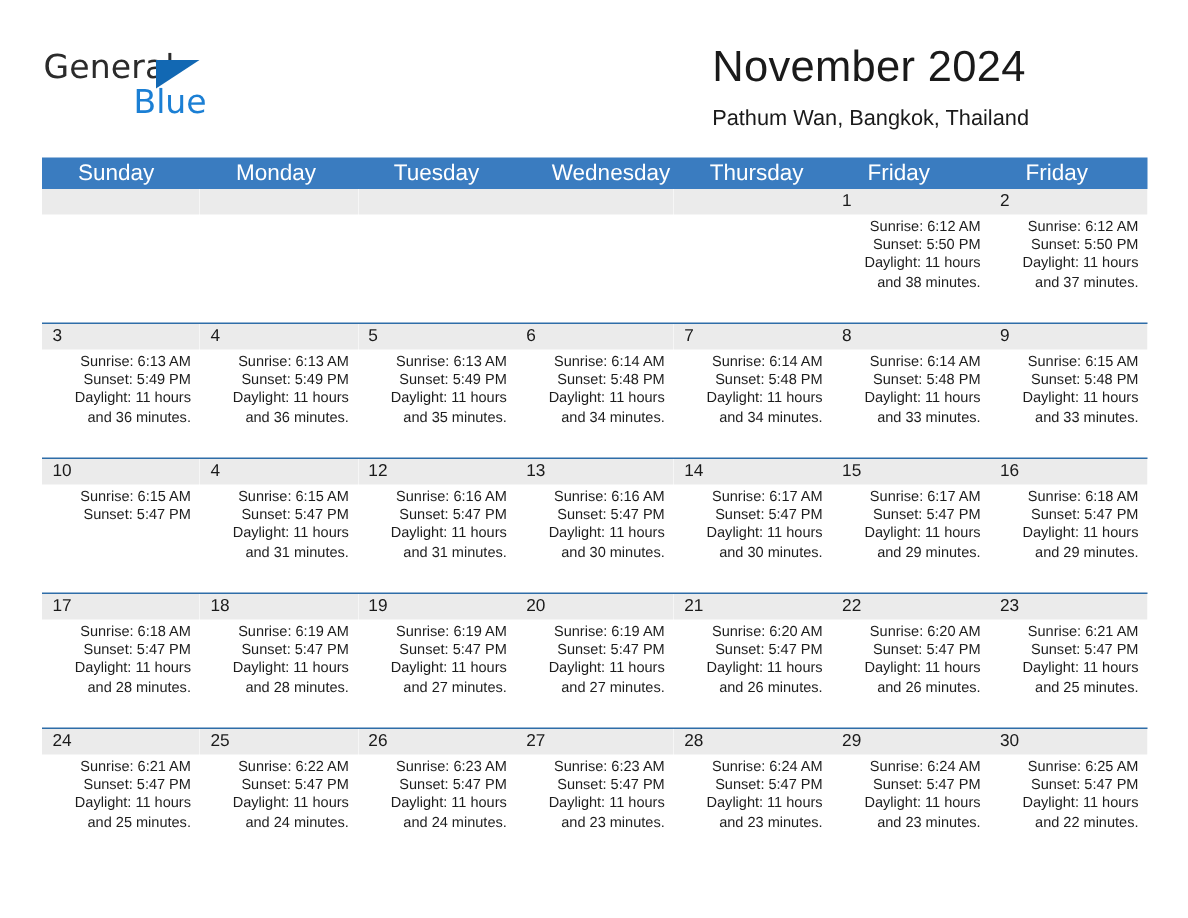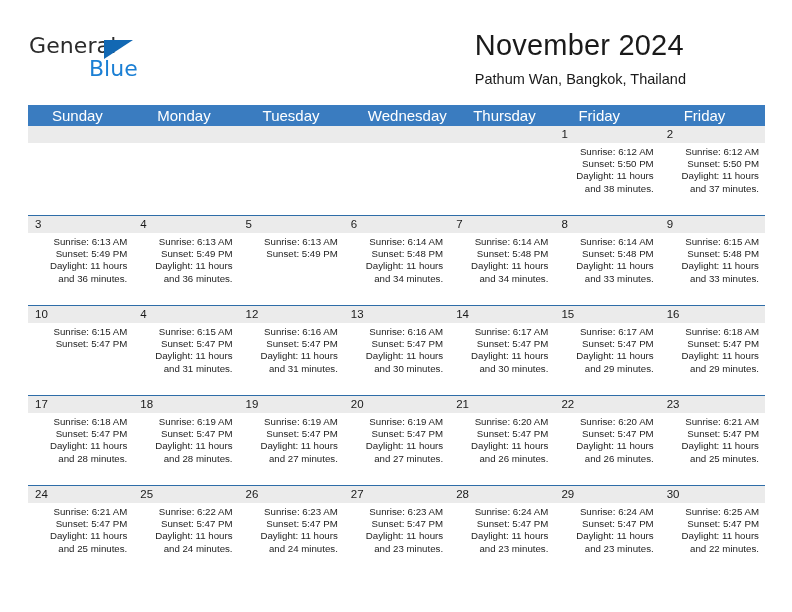--- a/index.html
+++ b/index.html
@@ -226,20 +226,21 @@
               <div>Sunrise: 6:13 AM</div>
               <div>Sunset: 5:49 PM</div>
               <div>Daylight: 11 hours and 36 minutes.</div>
             </div>
           </div>
           <div class="daycell">
             <div class="daynum">5</div>
             <div class="dayinfo">
               <div>Sunrise: 6:13 AM</div>
               <div>Sunset: 5:49 PM</div>
+              <div>Daylight: 11 hours and 35 minutes.</div>
             </div>
           </div>
           <div class="daycell">
             <div class="daynum">6</div>
             <div class="dayinfo">
               <div>Sunrise: 6:14 AM</div>
               <div>Sunset: 5:48 PM</div>
               <div>Daylight: 11 hours and 34 minutes.</div>
             </div>
           </div>

